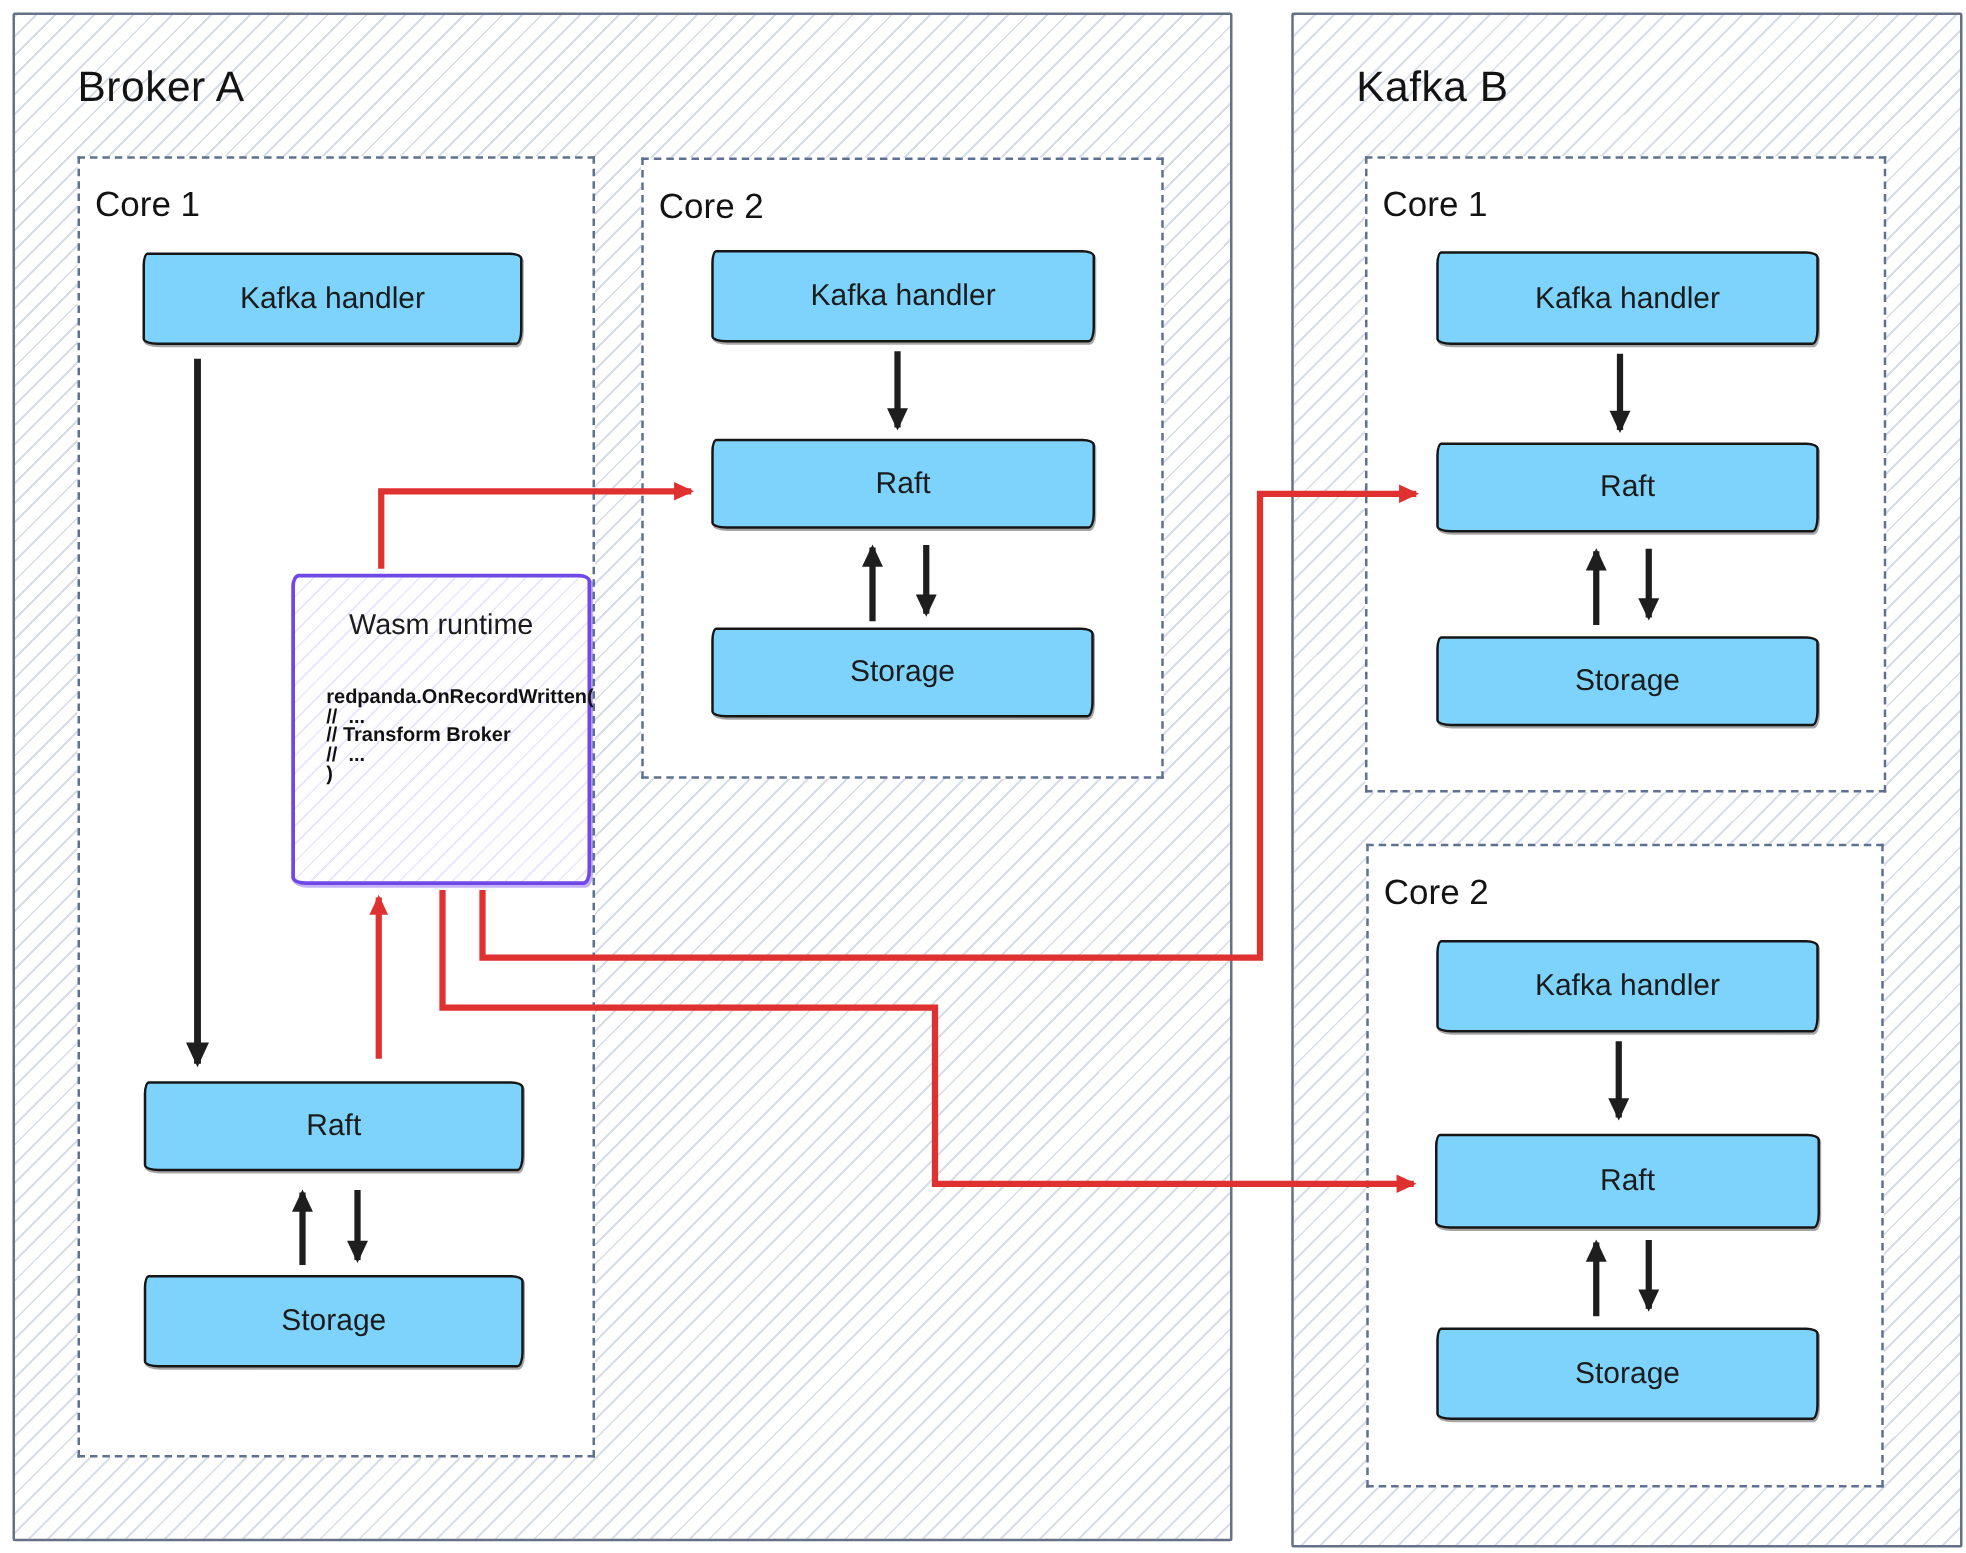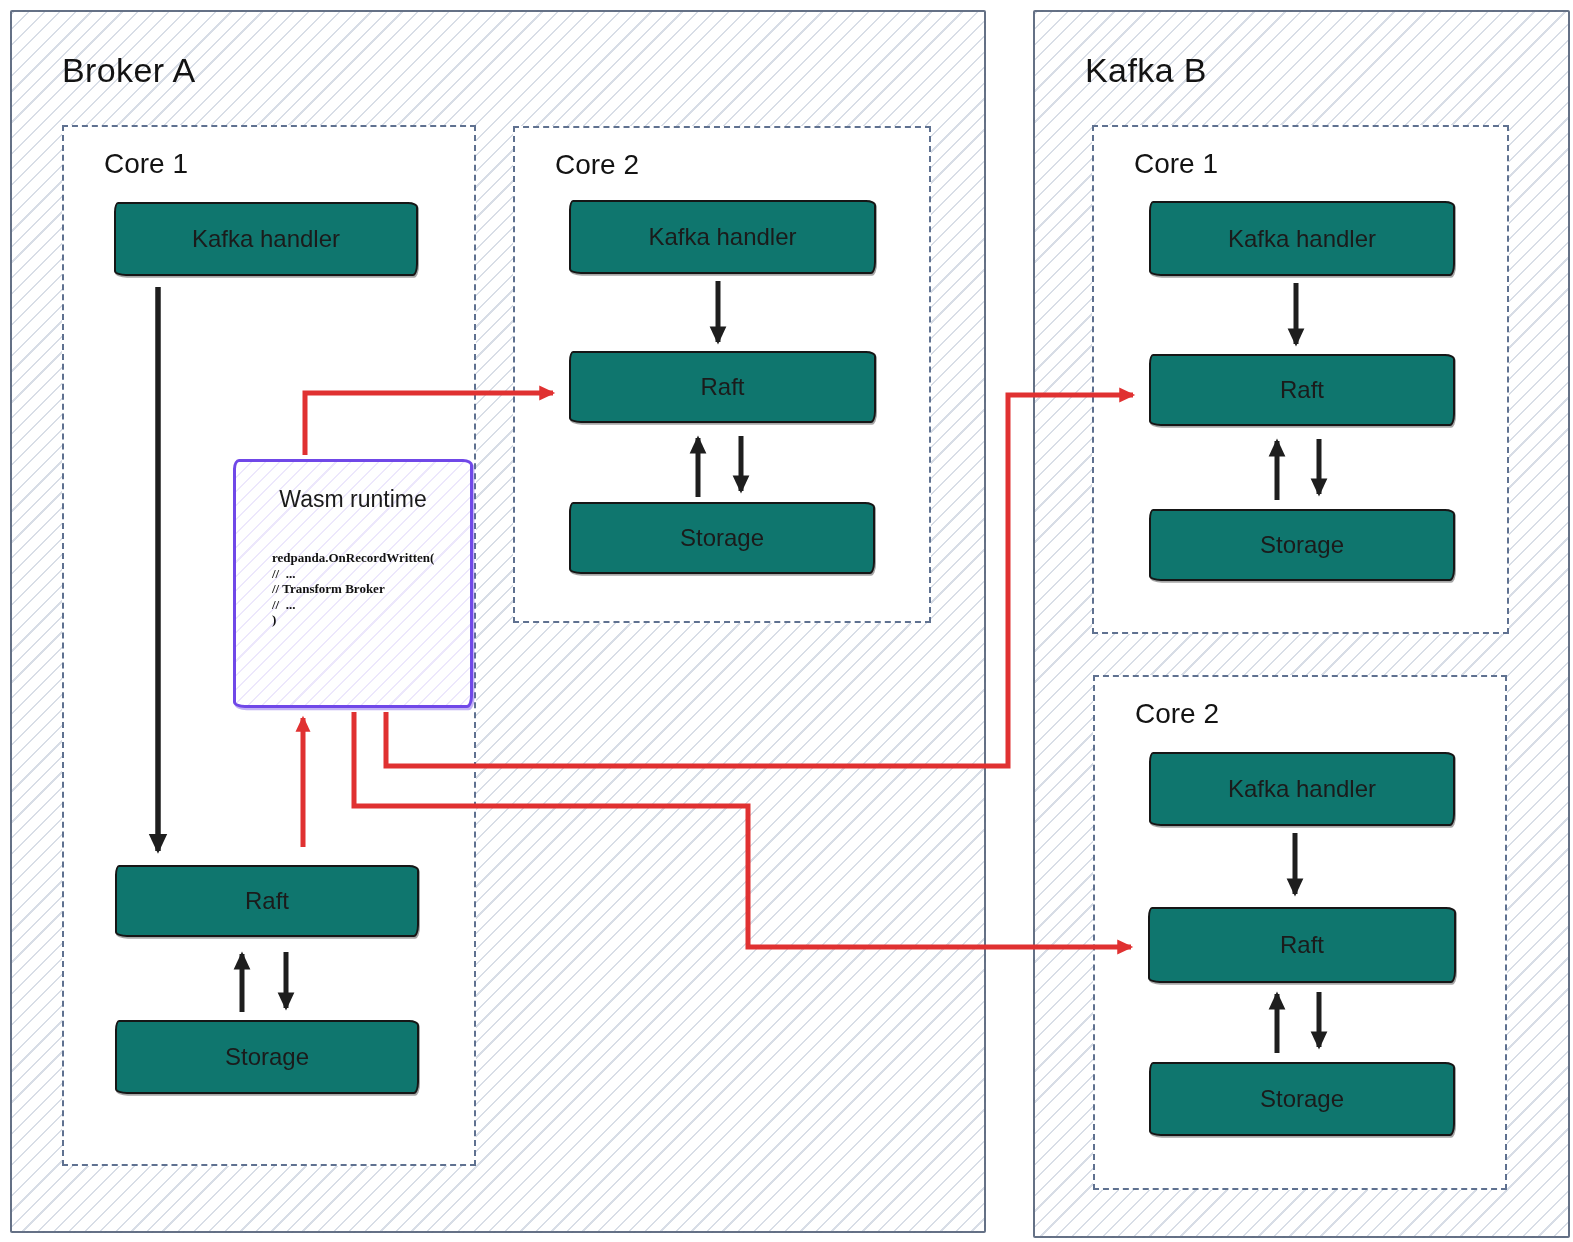--- a/index.html
+++ b/index.html
@@ -27,27 +27,27 @@
     position:absolute;left:50px;top:38px;
     font-size:34px;line-height:40px;letter-spacing:0.4px;color:#131313;
   }
 
   
   .core{
     position:absolute;background:#ffffff;
     border:2.5px dashed #5f7190;
   }
   .core-title{
-    position:absolute;left:40px;top:20px;
+    position:absolute;left:12px;top:20px;
     font-size:28px;line-height:34px;color:#131313;
   }
 
   
   .box{
-    position:absolute;background:#0f766e;
+    position:absolute;background:#7dd3fc;
     border:2.7px solid #161616;
     border-radius:4px 10px 5px 12px / 10px 5px 12px 5px;
     box-shadow:1px 1.8px 0 rgba(22,22,22,0.38);
     display:flex;align-items:center;justify-content:center;
     font-size:24px;color:#1b1b1b;
   }
 
   
   .wasm{
     position:absolute;background-color:#ffffff;
@@ -59,23 +59,23 @@
       rgba(112,72,232,0) 10px);
     border:3px solid #7048e8;
     border-radius:6px 10px 6px 12px / 10px 6px 12px 6px;
     box-shadow:1.5px 2.2px 0 rgba(112,72,232,0.42);
   }
   .wasm-title{
     position:absolute;left:0;top:24px;width:100%;text-align:center;
     font-size:23px;color:#1b1b1b;
   }
   .wasm-code{
-    position:absolute;left:36px;top:88px;
-    font-family:Liberation Serif, serif;
-    font-size:13px;line-height:15.5px;font-weight:700;color:#111;
+    position:absolute;left:25px;top:88px;
+    font-family:Liberation Sans, sans-serif;
+    font-size:16px;line-height:15.5px;font-weight:700;color:#111;
   }
   .wasm-code div{white-space:pre;}
 
   svg.arrows{position:absolute;inset:0;pointer-events:none;}
 </style>
 </head>
 <body>
 
 <div class="canvas">
 

